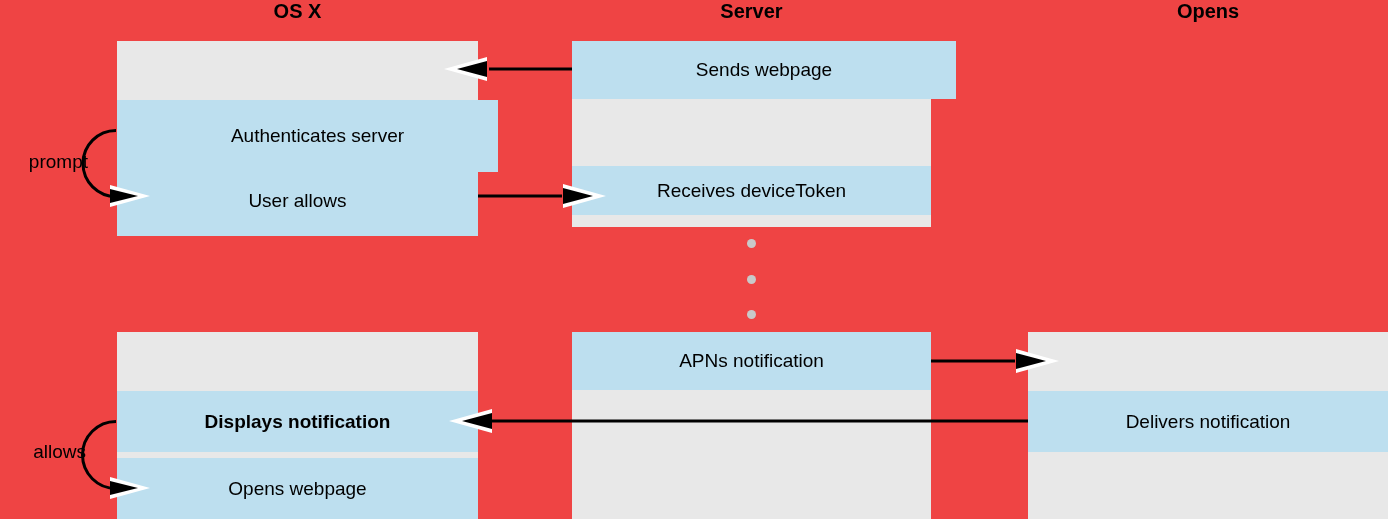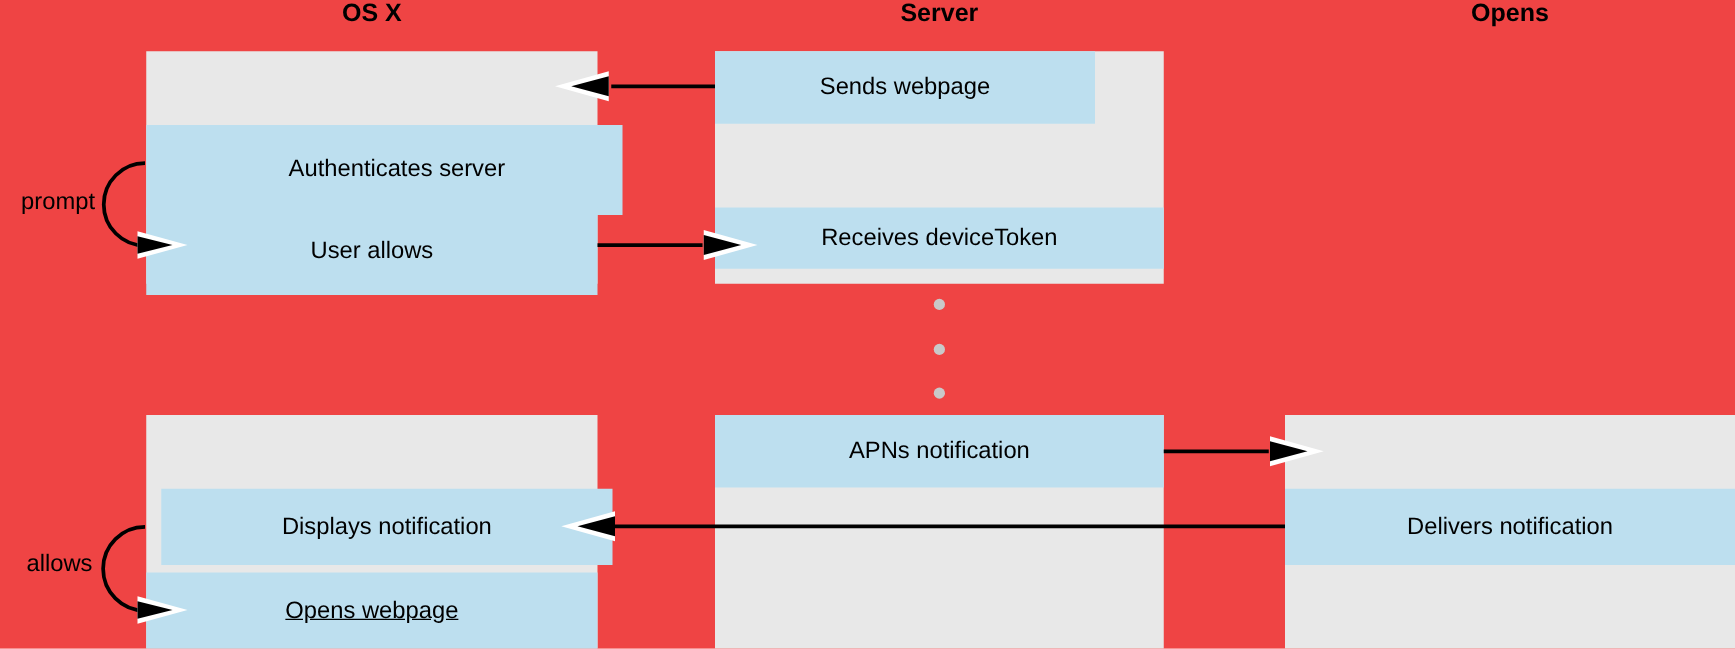--- a/index.html
+++ b/index.html
@@ -30,20 +30,21 @@
   .step{
     position:absolute;
     background:var(--step-color);
     display:flex;align-items:center;justify-content:center;
     font-size:19px;
   }
   .annotation{
     position:absolute;
     font-size:19px;
     text-align:right;
+    padding-left:12px;
   }
   .dot{
     position:absolute;
     width:9px;height:9px;border-radius:50%;
     background:var(--dot-color);
   }
   #arrows{
     position:absolute;left:0;top:0;
     pointer-events:none;
   }
@@ -56,28 +57,28 @@
   <div class="col-header" style="left:117px;width:361px;">OS X</div>
   <div class="col-header" style="left:572px;width:359px;">Server</div>
   <div class="col-header" style="left:1028px;width:360px;">Opens</div>
 
   <div class="lane" style="left:117px;top:41px;width:361px;height:186px;"></div>
   <div class="lane" style="left:572px;top:41px;width:359px;height:186px;"></div>
   <div class="lane" style="left:117px;top:332px;width:361px;height:187px;"></div>
   <div class="lane" style="left:572px;top:332px;width:359px;height:187px;"></div>
   <div class="lane" style="left:1028px;top:332px;width:360px;height:187px;"></div>
 
-  <div class="step" style="left:572px;top:41px;width:304px;height:58px;">Sends webpage</div>
+  <div class="step" style="left:572px;top:41px;width:384px;height:58px;">Sends webpage</div>
   <div class="step" style="left:117px;top:100px;width:361px;height:72px;padding-left:20px;">Authenticates server</div>
   <div class="step" style="left:117px;top:166px;width:361px;height:70px;">User allows</div>
   <div class="step" style="left:572px;top:166px;width:359px;height:49px;">Receives deviceToken</div>
 
   <div class="step" style="left:572px;top:332px;width:359px;height:58px;">APNs notification</div>
-  <div class="step" style="left:129px;top:391px;width:361px;height:61px;">Displays notification</div>
-  <div class="step" style="left:117px;top:458px;width:361px;height:61px;text-decoration:underline;">Opens webpage</div>
+  <div class="step" style="left:117px;top:391px;width:361px;height:61px;font-weight:bold;">Displays notification</div>
+  <div class="step" style="left:117px;top:458px;width:361px;height:61px;">Opens webpage</div>
   <div class="step" style="left:1028px;top:391px;width:360px;height:61px;text-align:right;">Delivers notification</div>
 
   <div>
     <div class="dot" style="left:747px;top:239px;"></div>
     <div class="dot" style="left:747px;top:275px;"></div>
     <div class="dot" style="left:747px;top:310px;"></div>
   </div>
 
   <div class="annotation" style="left:0px;top:151px;width:76px;">prompt</div>
   <div class="annotation" style="left:0px;top:441px;width:74px;">allows</div>

